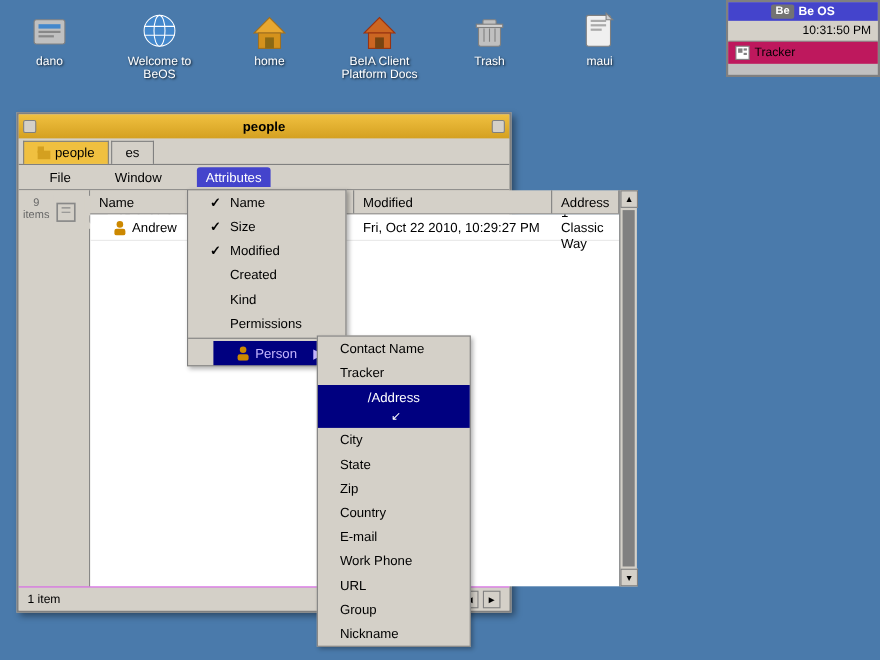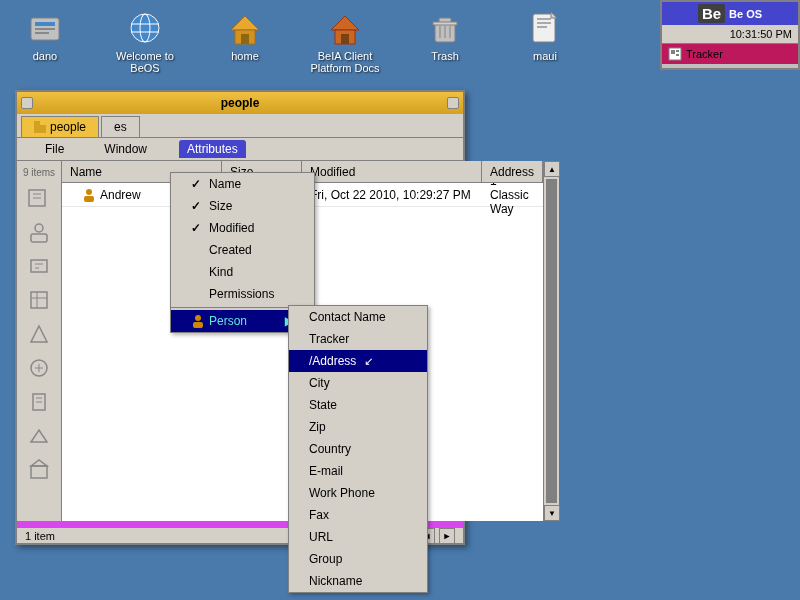--- a/index.html
+++ b/index.html
@@ -38,24 +38,24 @@
       font-weight: bold;
       font-size: 11px;
       text-align: center;
       padding: 2px 4px;
       display: flex;
       justify-content: center;
       align-items: center;
       gap: 4px;
     }
     .taskbar-beos-logo {
-      background: #404040;
+      background: #737373;
       color: white;
       font-weight: bold;
-      font-size: 15px;
+      font-size: 10px;
       padding: 1px 4px;
       border-radius: 2px;
     }
     .taskbar-clock {
       background: #d4d0c8;
       padding: 3px 6px;
       font-size: 11px;
       text-align: right;
       border-bottom: 1px solid #808080;
     }
@@ -141,21 +141,21 @@
       display: flex;
       height: 360px;
     }
 
     
     .sidebar {
       width: 65px;
       background: #d4d0c8;
       border-right: 1px solid #808080;
       display: flex;
-      flex-direction: column;
+      flex-direction: row;
       padding: 4px 2px;
       gap: 2px;
     }
     .sidebar-btn {
       width: 40px;
       height: 30px;
       background: #d4d0c8;
       border: 1px solid transparent;
       display: flex;
       align-items: center;
@@ -214,21 +214,21 @@
       padding-left: 20px;
     }
     .file-cell-size { width: 80px; }
     .file-cell-modified { width: 180px; }
     .file-cell-address { flex: 1; }
 
     
     .status-bar {
       height: 22px;
       background: #d4d0c8;
-      border-top: 7px solid #d946ef;
+      border-top: 1px solid #d946ef;
       display: flex;
       align-items: center;
       padding: 0 8px;
       font-size: 11px;
     }
     .status-left { flex: 1; }
     .status-scroll {
       display: flex;
       align-items: center;
       gap: 4px;
@@ -284,20 +284,21 @@
       top: 305px;
       left: 285px;
     }
     .person-row {
       background: #000080;
       color: white;
     }
     .address-row {
       background: #000080;
       color: white;
+      flex-direction: column;
     }
 
     
     .tab-bar {
       background: #d4d0c8;
       display: flex;
       padding: 2px 4px 0;
       gap: 2px;
       border-bottom: 1px solid #808080;
     }
@@ -312,21 +313,21 @@
       align-items: center;
       gap: 4px;
     }
     .tab.active {
       background: #f0c040;
     }
 
     
     .people-window {
       position: absolute;
-      top: 90px;
+      top: 102px;
       left: 15px;
       width: 450px;
       background: #d4d0c8;
       border: 2px solid #808080;
       box-shadow: 3px 3px 6px rgba(0,0,0,0.4);
       z-index: 50;
     }
     .people-titlebar {
       background: linear-gradient(to bottom, #f0c040, #d4a020);
       height: 22px;
@@ -607,21 +608,21 @@
     </div>
     <div class="dropdown-item">
       <span style="margin-right:4px; visibility:hidden;">✓</span>
       <span>Kind</span>
     </div>
     <div class="dropdown-item">
       <span style="margin-right:4px; visibility:hidden;">✓</span>
       <span>Permissions</span>
     </div>
     <div class="dropdown-separator"></div>
-    <div class="dropdown-item has-submenu person-row" style="background:#000080; color:#5eead4; justify-content:space-between;">
+    <div class="dropdown-item has-submenu person-row" style="background:#000080; color:#c4b5fd; justify-content:space-between;margin-left:23px;">
       <span style="display:flex; align-items:center; gap:4px;">
         <svg width="14" height="14">
           <circle cx="7" cy="4" r="3" fill="#cc8800"></circle>
           <rect x="2" y="8" width="10" height="6" rx="2" fill="#cc8800"></rect>
         </svg>
         <span>Person</span>
       </span>
       <span>▶</span>
     </div>
   </div>
@@ -649,23 +650,20 @@
     <div class="dropdown-item">
       <span>Country</span>
     </div>
     <div class="dropdown-item">
       <span>E-mail</span>
     </div>
     <div class="dropdown-item">
       <span>Work Phone</span>
     </div>
     <div class="dropdown-item">
-      <span>Fax</span>
-    </div>
-    <div class="dropdown-item">
       <span>URL</span>
     </div>
     <div class="dropdown-item">
       <span>Group</span>
     </div>
     <div class="dropdown-item">
       <span>Nickname</span>
     </div>
   </div>
 

